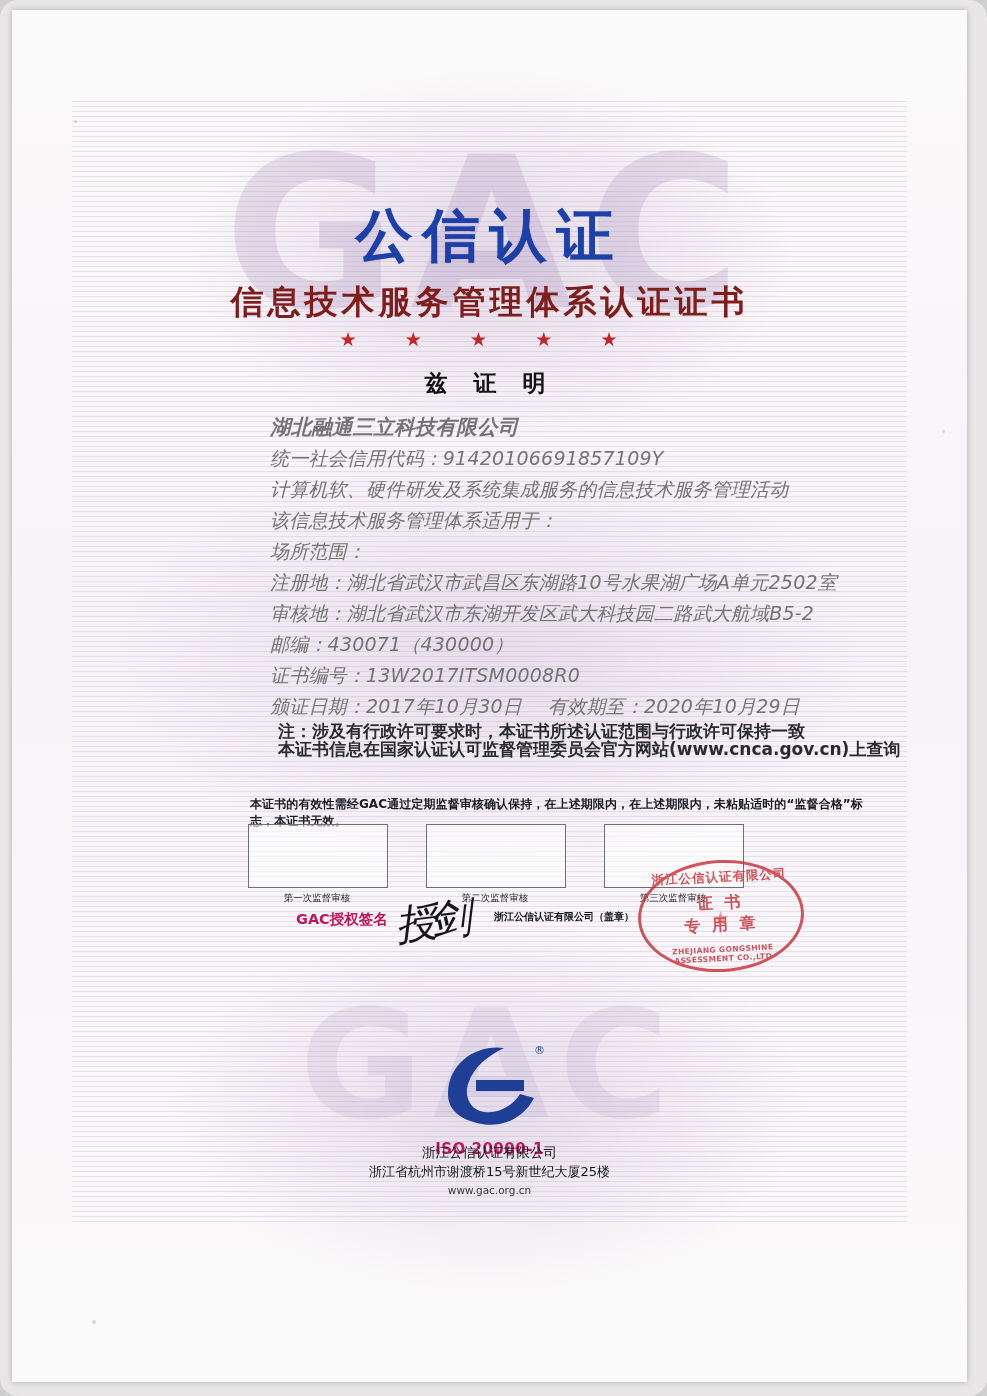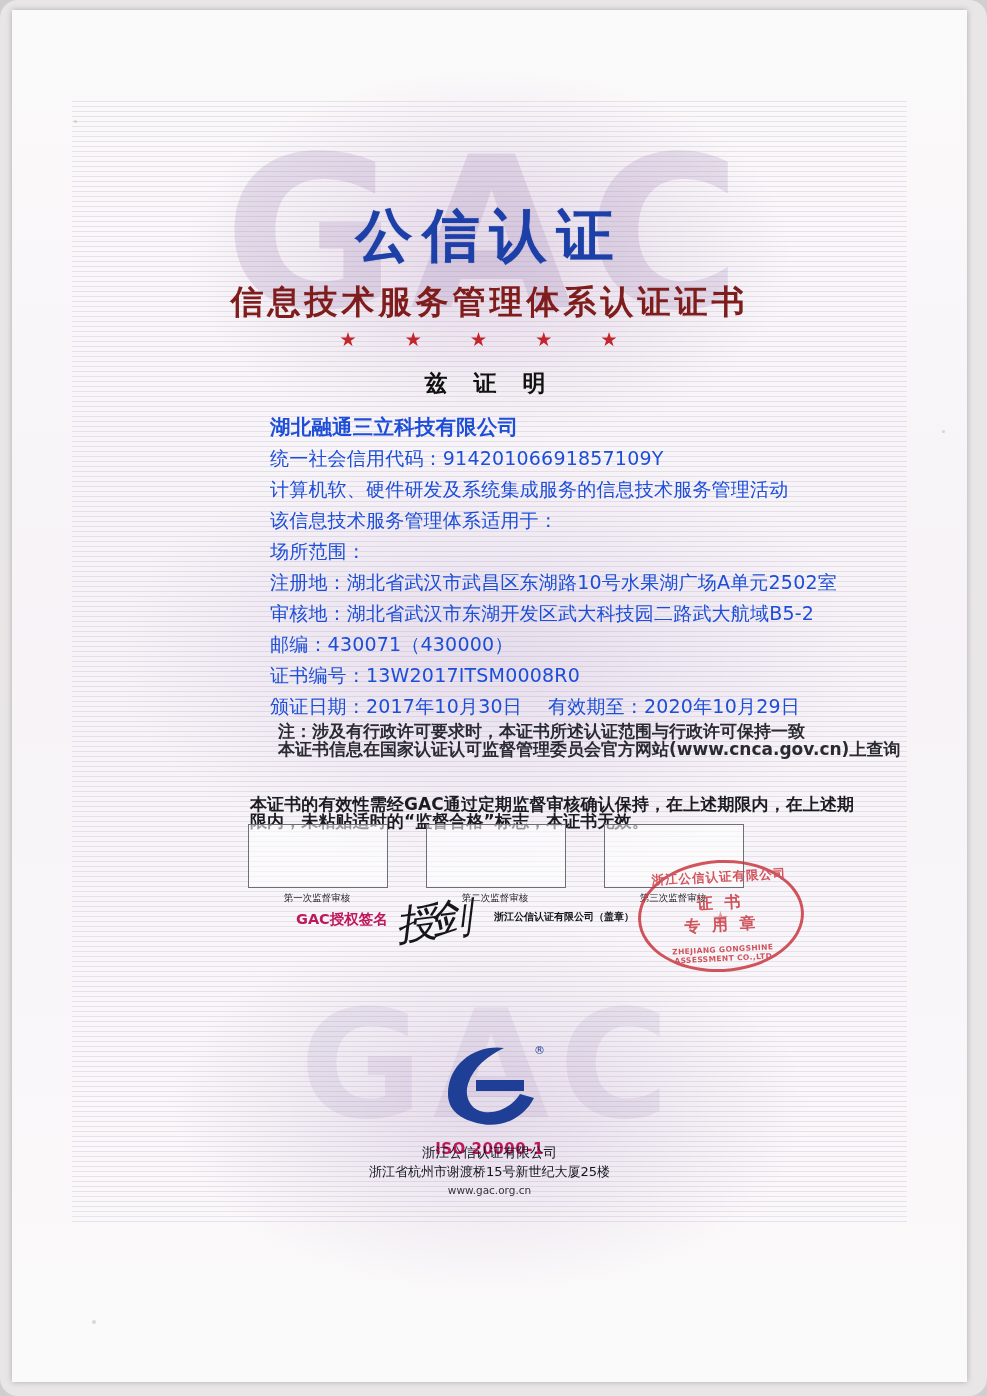--- a/index.html
+++ b/index.html
@@ -124,21 +124,22 @@
     font-size: 23px;
     letter-spacing: 9px;
     color: #111;
   }
 
   .body-block {
     position: absolute;
     left: 258px;
     top: 402px;
     width: 620px;
-    color: #1d4ed8;
+    color: #737373;
+    font-style: italic;
   }
   .body-line {
     font-family: "DejaVu Sans", sans-serif;
     font-size: 19px;
     line-height: 31px;
     white-space: nowrap;
     letter-spacing: .2px;
   }
   .body-line.company { font-weight: bold; font-size: 20.5px; }
   .row-2col { position: relative; }
@@ -161,21 +162,21 @@
     font-weight: bold;
   }
 
   .validity-note {
     position: absolute;
     left: 238px;
     top: 786px;
     width: 620px;
     font-family: "DejaVu Sans", sans-serif;
     font-weight: bold;
-    font-size: 17px;
+    font-size: 12px;
     line-height: 17px;
     color: #1b1b22;
     letter-spacing: .1px;
   }
 
   
   .surv-wrap { position: absolute; left: 236px; top: 814px; width: 520px; height: 84px; }
   .surv-box {
     position: absolute;
     width: 138px; height: 62px;

